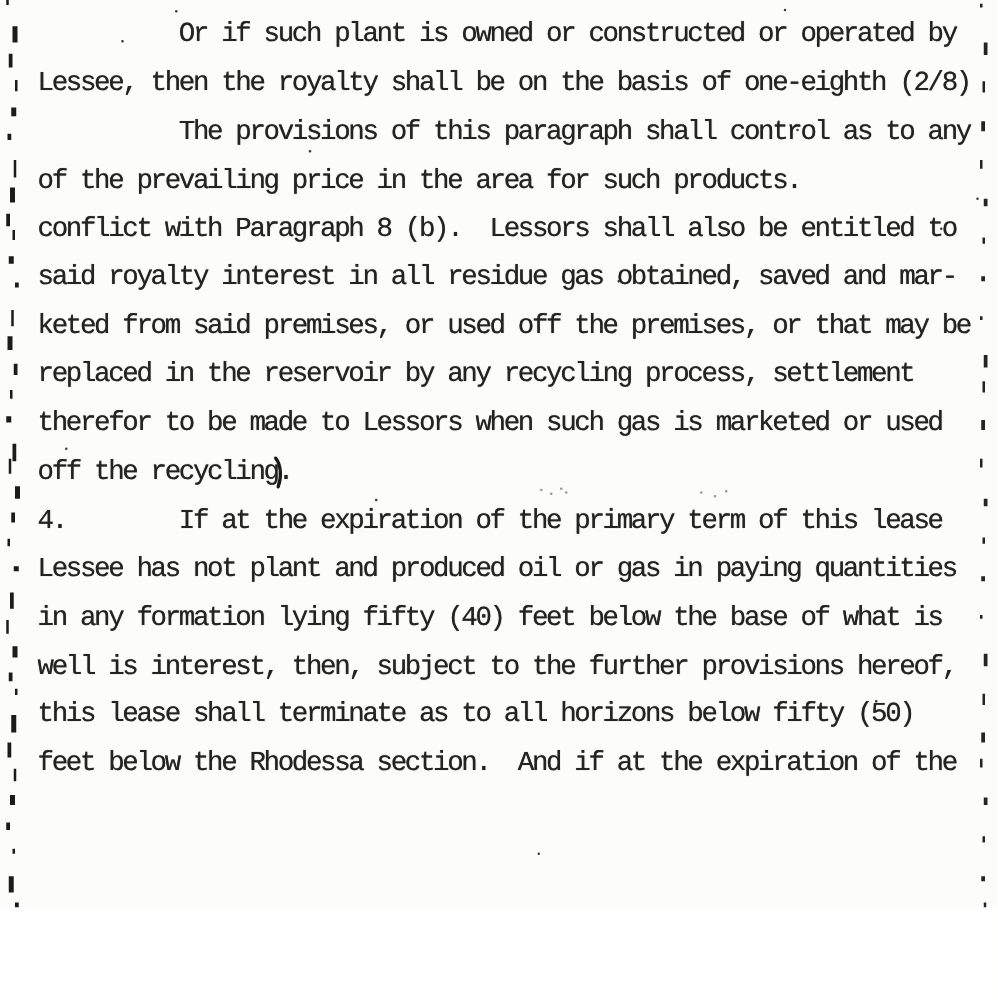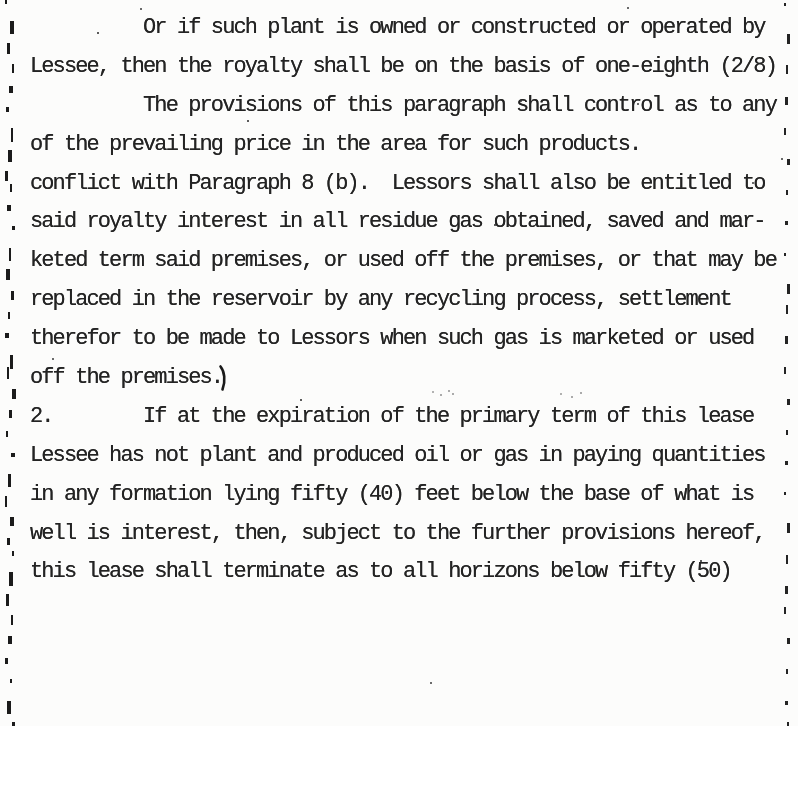--- a/index.html
+++ b/index.html
@@ -49,29 +49,30 @@
 
 <div class="page">
 
   <div class="text-block">
     <div class="line">          Or if such plant is owned or constructed or operated by</div>
     <div class="line">Lessee, then the royalty shall be on the basis of one-eighth (2/8)</div>
     <div class="line">          The provisions of this paragraph shall control as to any</div>
     <div class="line">of the prevailing price in the area for such products.</div>
     <div class="line">conflict with Paragraph 8 (b).  Lessors shall also be entitled to</div>
     <div class="line">said royalty interest in all residue gas obtained, saved and mar-</div>
-    <div class="line">keted term said premises, or used off the premises, or that may be</div>
+    <div class="line">keted from said premises, or used off the premises, or that may be</div>
     <div class="line">replaced in the reservoir by any recycling process, settlement</div>
     <div class="line">therefor to be made to Lessors when such gas is marketed or used</div>
-    <div class="line">off the premises.</div>
-    <div class="line">2.        If at the expiration of the primary term of this lease</div>
+    <div class="line">off the recycling.</div>
+    <div class="line">4.        If at the expiration of the primary term of this lease</div>
     <div class="line">Lessee has not plant and produced oil or gas in paying quantities</div>
     <div class="line">in any formation lying fifty (40) feet below the base of what is</div>
     <div class="line">well is interest, then, subject to the further provisions hereof,</div>
     <div class="line">this lease shall terminate as to all horizons below fifty (50)</div>
+    <div class="line">feet below the Rhodessa section.  And if at the expiration of the</div>
   </div>
 
   <div class="typed-pageno">-3-</div>
 
   <svg class="overlay" viewBox="0 0 798 800">
     <path d="M 350 741 C 355 735.5, 366 733.5, 367.5 738.5 C 369 743.5, 359 748.5, 354.5 750.5 C 361 750, 370.5 752.5, 370 758.5 C 369.3 765.5, 359 769.5, 351 768.5 C 340 772, 322 776, 311 778 C 307.5 778.6, 307 777, 309.5 775.5" fill="none" stroke="#0e0e0e" stroke-width="3.4" stroke-linecap="round"></path>
     <path d="M 220.5 366.5 C 224.5 371.5, 225.8 380.5, 222.5 389.5" fill="none" stroke="#1a1a1a" stroke-width="2.6" stroke-linecap="round"></path>
   </svg>
 
   <div id="artifacts">

